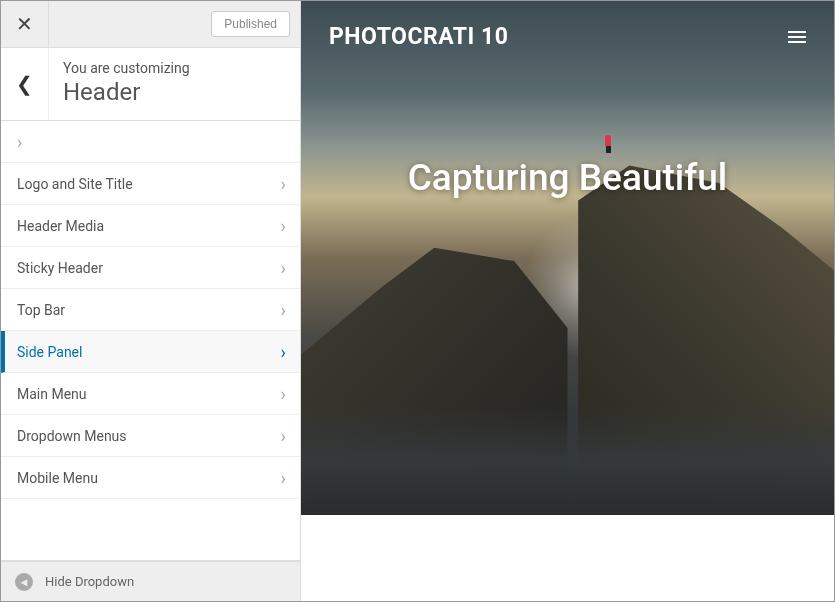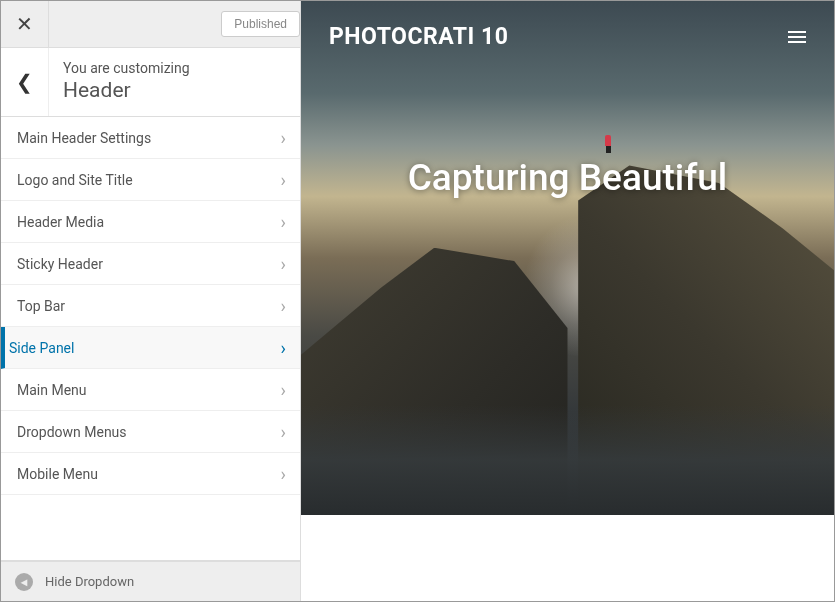--- a/index.html
+++ b/index.html
@@ -31,20 +31,21 @@
       height: 46px;
       display: flex;
       align-items: center;
       justify-content: center;
       font-size: 20px;
       color: #444;
       border-right: 1px solid #ddd;
       cursor: pointer;
     }
     .publish-btn {
+      margin-right: 10px;
       background: #fff;
       border: 1px solid #ccc;
       padding: 5px 12px;
       font-size: 12px;
       color: #888;
       cursor: default;
       border-radius: 3px;
     }
     .customize-header {
       display: flex;
@@ -64,21 +65,21 @@
     }
     .customize-title {
       padding: 12px 14px 14px;
     }
     .customize-subtext {
       font-size: 14px;
       color: #555;
       margin-bottom: 2px;
     }
     .customize-maintext {
-      font-size: 21px;
+      font-size: 24px;
       color: #555;
       font-weight: 400;
     }
     .menu-list {
       flex: 1;
       background: #fff;
       overflow-y: auto;
       border-bottom: 1px solid #ddd;
     }
     .menu-item {
@@ -94,21 +95,21 @@
       background: #fff;
     }
     .menu-item .chev {
       color: #aaa;
       font-size: 18px;
     }
     .menu-item.active {
       color: #0073aa;
       background: #f8f8f8;
       border-left: 4px solid #0073aa;
-      padding-left: 4px;
+      padding-left: 12px;
       gap: 28px;
     }
     .menu-item.active .chev {
       color: #0073aa;
     }
     .hide-controls {
       height: 40px;
       display: flex;
       align-items: center;
       padding: 0 14px;
@@ -256,21 +257,20 @@
       <span>❮</span>
     </div>
     <div class="customize-title">
       <div class="customize-subtext">You are customizing</div>
       <div class="customize-maintext">Header</div>
     </div>
   </div>
 
   <div class="menu-list">
     <div class="menu-item">
-      <span>Main Header Settings</span>
       <span class="chev">›</span>
     </div>
     <div class="menu-item">
       <span>Logo and Site Title</span>
       <span class="chev">›</span>
     </div>
     <div class="menu-item">
       <span>Header Media</span>
       <span class="chev">›</span>
     </div>

